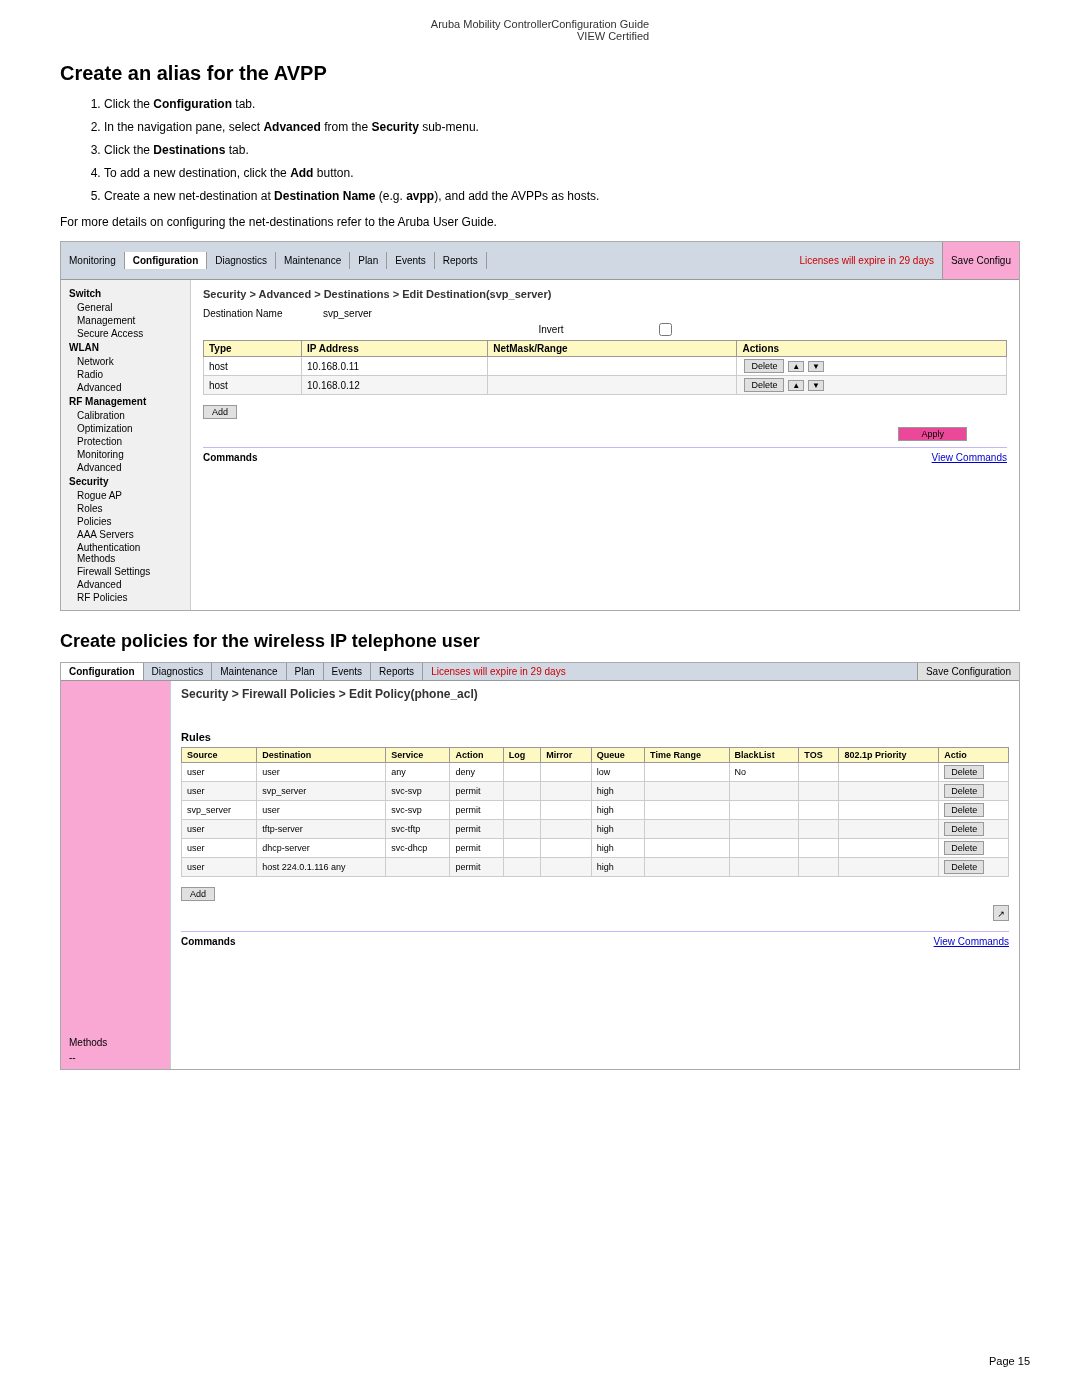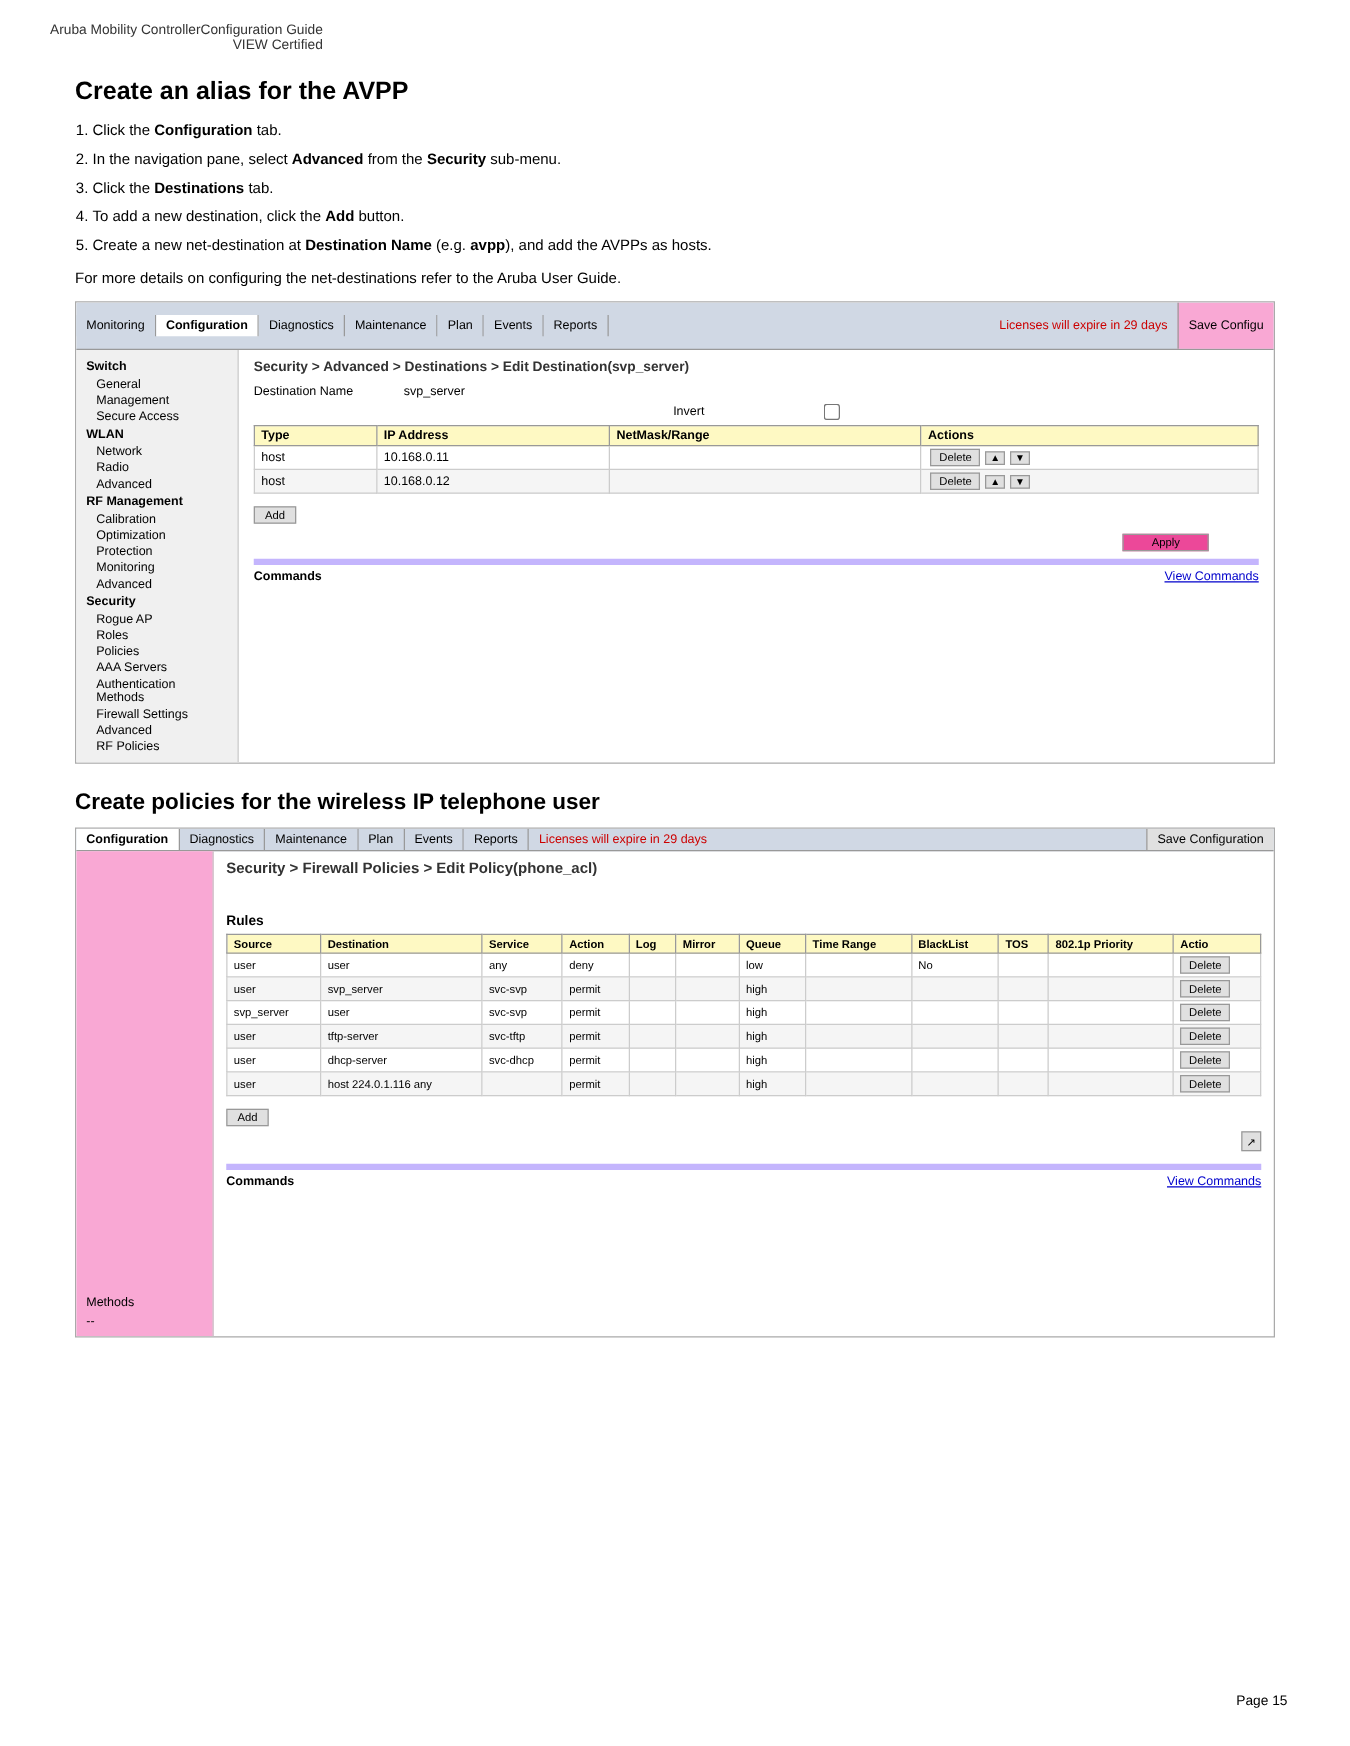--- a/index.html
+++ b/index.html
@@ -7,36 +7,36 @@
       font-family: Arial, sans-serif;
       font-size: 12px;
       background: #fff;
       color: #000;
       width: 1080px;
       min-height: 1397px;
       position: relative;
     }
     .page-header {
       display: flex;
-      justify-content: flex-start;
+      justify-content: center;
       padding: 18px 40px 10px 40px;
       font-size: 11px;
       color: #333;
     }
     .page-header-right { text-align: right; }
     .main-content {
       padding: 10px 60px 40px 60px;
     }
     h2 {
       font-size: 20px;
       font-weight: bold;
       margin-bottom: 10px;
     }
     .instructions ol {
-      margin-left: 14px;
+      margin-left: 44px;
       margin-bottom: 8px;
     }
     .instructions ol li {
       margin-bottom: 5px;
       font-size: 12px;
       line-height: 1.5;
     }
     .instructions p {
       font-size: 12px;
       margin-bottom: 8px;
@@ -181,21 +181,21 @@
       padding: 0px 3px;
       background: #e0e0e0;
       border: 1px solid #999;
       cursor: pointer;
       margin-left: 1px;
     }
     .commands-row {
       display: flex;
       justify-content: space-between;
       align-items: flex-start;
-      border-top: 5px solid #c4b5fd;
+      border-top: 1px solid #c4b5fd;
       padding-top: 4px;
       margin-top: 6px;
       font-size: 10px;
       font-weight: bold;
     }
     .view-commands-link {
       color: #00c;
       text-decoration: underline;
       cursor: pointer;
       font-size: 10px;

